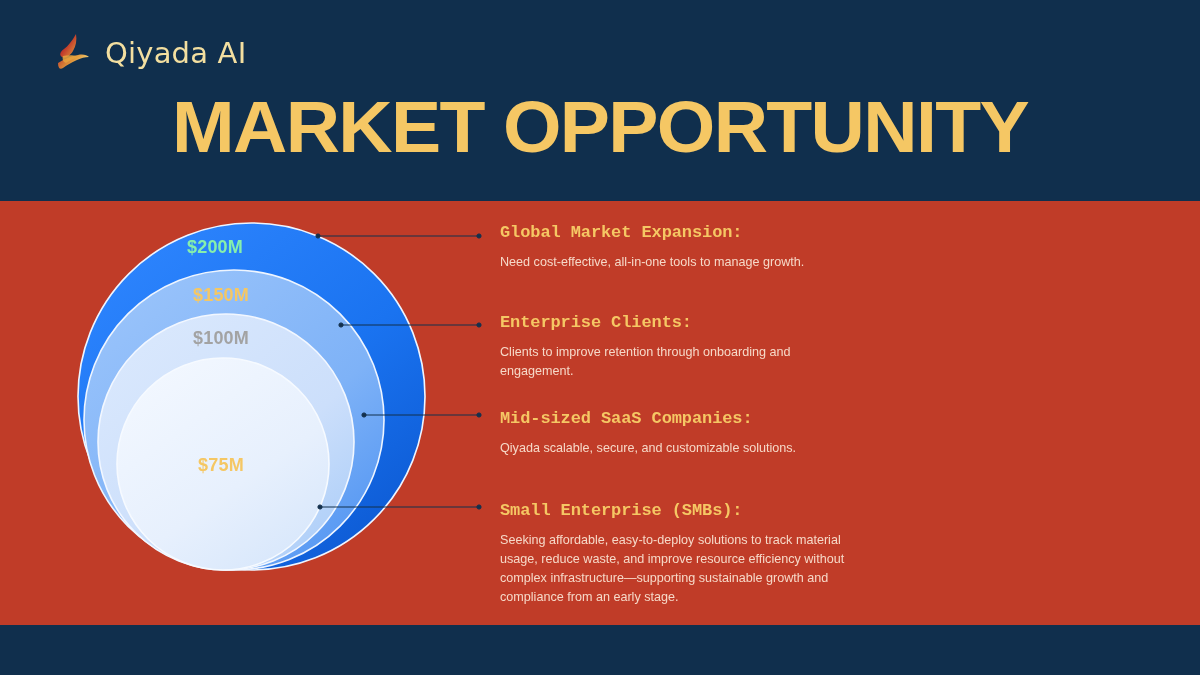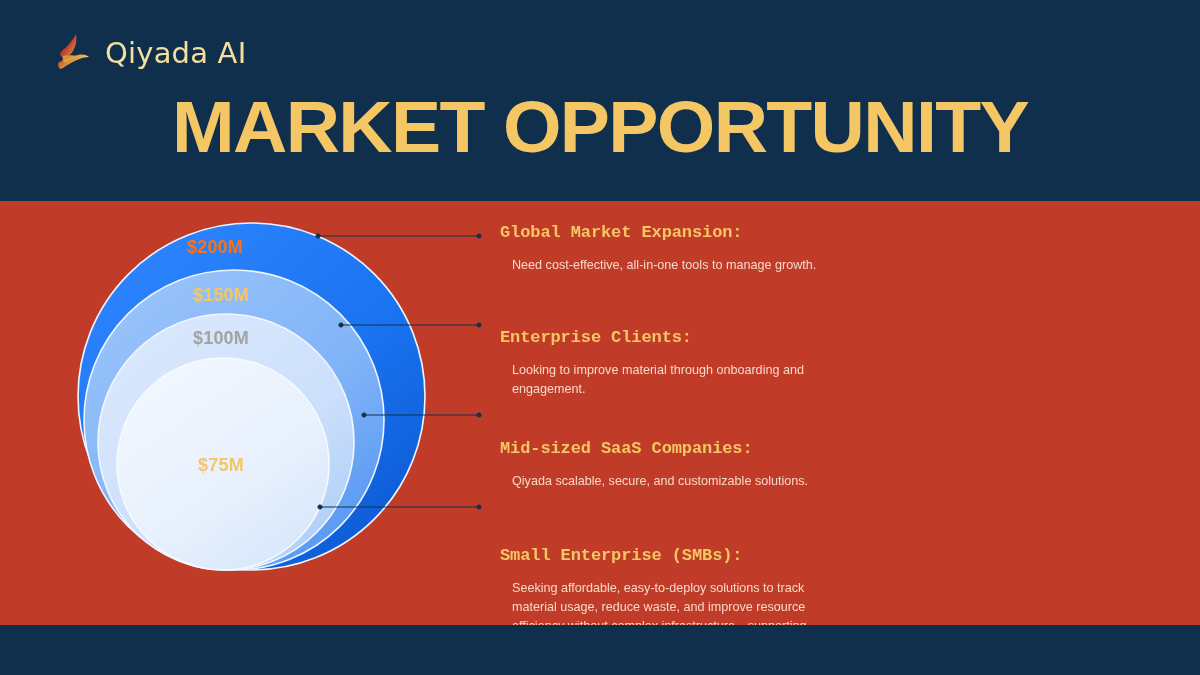--- a/index.html
+++ b/index.html
@@ -36,39 +36,39 @@
   .footer{position:absolute;left:0;top:625px;width:1200px;height:50px;background:#102f4d;}
 
   
   .viz{position:absolute;left:60px;top:210px;width:400px;height:380px;}
   .viz svg{display:block;width:400px;height:380px;overflow:visible;}
   .clabel{
     position:absolute;font-weight:700;font-size:18px;letter-spacing:.2px;
     font-family:"Liberation Sans",sans-serif;white-space:nowrap;
     text-align:center;
   }
-  #lab-200{left:0;top:27px;width:310px;color:#f97316;}
+  #lab-200{left:0;top:27px;width:310px;color:#86efac;}
   #lab-150{left:0;top:75px;width:322px;color:#f5c764;}
   #lab-100{left:0;top:118px;width:322px;color:#a3a3a3;}
   #lab-75 {left:0;top:245px;width:322px;color:#f5c764;}
 
   
   .links{position:absolute;left:0;top:201px;width:1200px;height:424px;pointer-events:none;}
 
   
   .content{position:absolute;left:500px;top:222px;width:348px;}
   .item{margin-bottom:0;}
   .item-h{
     color:#f5c764;font-weight:700;font-size:17px;line-height:22px;
     letter-spacing:-.1px;margin:0 0 9px 0;
     font-family:Liberation Mono, monospace;
   }
   .item-b{
     color:#f6d9c8;font-weight:400;font-size:12.6px;line-height:19px;
-    letter-spacing:0;margin:12px;
+    letter-spacing:0;margin:0;
     font-family:"Liberation Sans",sans-serif;
   }
   .sp1{height:40px;}
   .sp2{height:27px;}
   .sp3{height:42px;}
 </style>
 </head>
 <body>
 
 <div class="slide">
@@ -169,21 +169,21 @@
   <div class="content">
 
     <div class="item">
       <p class="item-h">Global Market Expansion:</p>
       <p class="item-b">Need cost-effective, all-in-one tools to manage growth.</p>
     </div>
     <div class="sp1"></div>
 
     <div class="item">
       <p class="item-h">Enterprise Clients:</p>
-      <p class="item-b">Looking to improve material through onboarding and engagement.</p>
+      <p class="item-b">Clients to improve retention through onboarding and engagement.</p>
     </div>
     <div class="sp2"></div>
 
     <div class="item">
       <p class="item-h">Mid-sized SaaS Companies:</p>
       <p class="item-b">Qiyada scalable, secure, and customizable solutions.</p>
     </div>
     <div class="sp3"></div>
 
     <div class="item">

